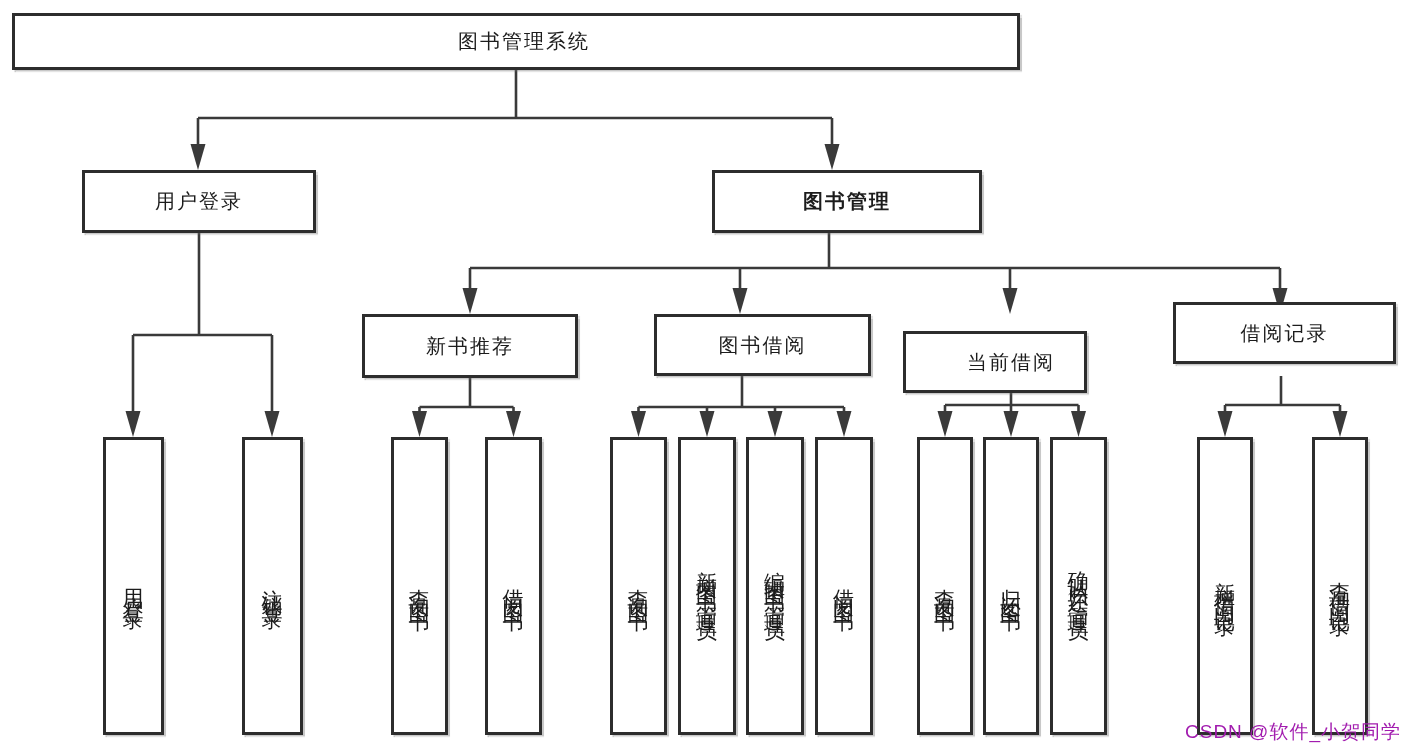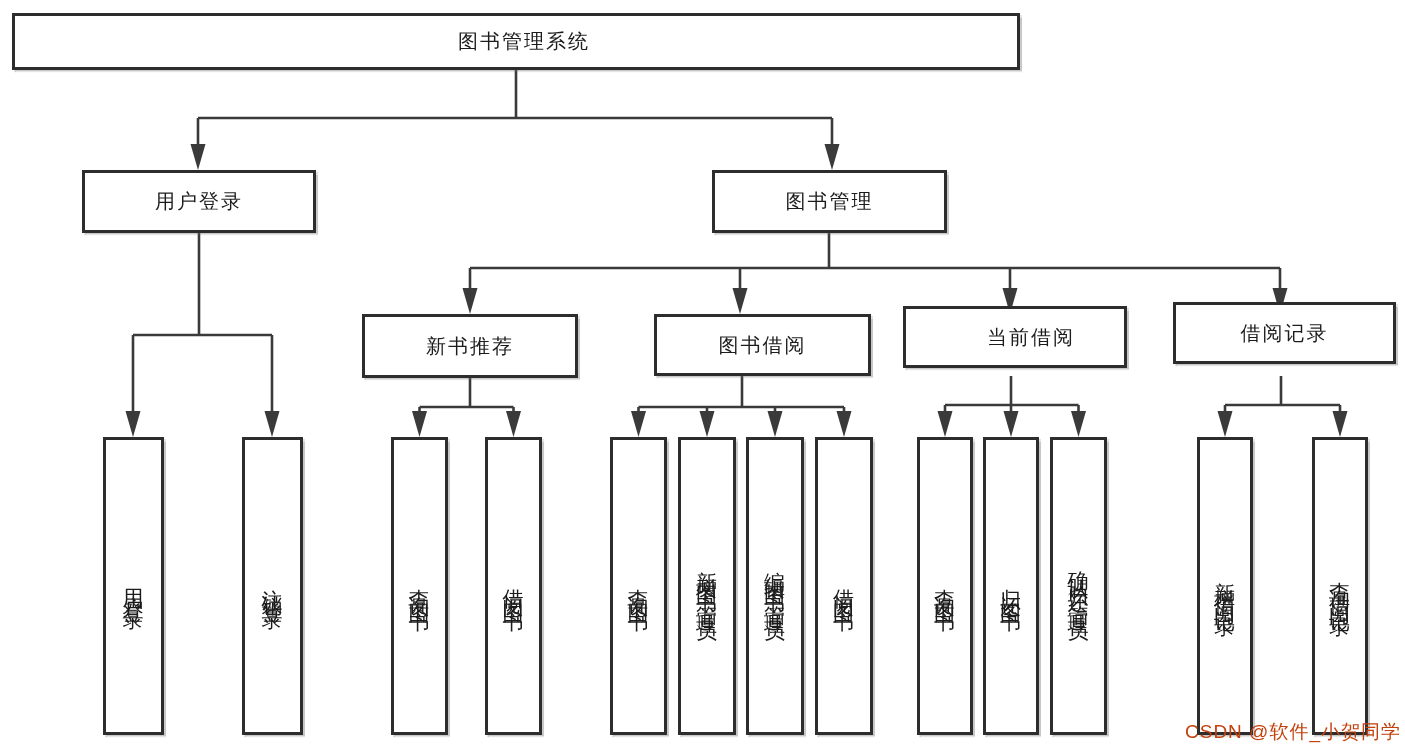--- a/index.html
+++ b/index.html
@@ -12,21 +12,21 @@
     display:flex;align-items:center;justify-content:center;
     color:#1c1c1c;font-size:20px;letter-spacing:2px;
     box-shadow:1.5px 2px 1px rgba(110,110,110,0.38);
   }
   .leaf{
     writing-mode:vertical-rl;text-orientation:mixed;
     font-size:21px;letter-spacing:0.34em;line-height:1;
     padding:6px 0;
   }
   .watermark{
-    position:absolute;z-index:3;color:#c2410c;font-size:19px;
+    position:absolute;z-index:3;color:#a21caf;font-size:19px;
     letter-spacing:1px;white-space:nowrap;
   }
 </style>
 </head>
 <body>
 
 <div class="canvas">
 
   <svg class="wires" width="1405" height="747" viewBox="0 0 1405 747">
     <g stroke="#3a3a3a" stroke-width="2.6" fill="none">
@@ -64,25 +64,25 @@
       <polygon points="1003.5,411 1018.5,411 1011,437"></polygon>
       <polygon points="1071,411 1086,411 1078.5,437"></polygon>
       <polygon points="1217.5,411 1232.5,411 1225,437"></polygon>
       <polygon points="1332.5,411 1347.5,411 1340,437"></polygon>
     </g>
   </svg>
 
   <div class="box" style="left:12px;top:13px;width:1008px;height:57px;padding-left:16px;">图书管理系统</div>
 
   <div class="box" style="left:82px;top:170px;width:234px;height:63px;">用户登录</div>
-  <div class="box" style="left:712px;top:170px;width:235px;height:63px;">图书管理</div>
+  <div class="box" style="left:712px;top:170px;width:270px;height:63px;font-weight:bold;">图书管理</div>
 
   <div class="box" style="left:362px;top:314px;width:216px;height:64px;">新书推荐</div>
   <div class="box" style="left:634px;top:314px;width:217px;height:62px;margin-left:20px;">图书借阅</div>
-  <div class="box" style="left:903px;top:306px;width:224px;height:62px;padding-left:32px;">当前借阅</div>
+  <div class="box" style="left:903px;top:331px;width:184px;height:62px;padding-left:32px;">当前借阅</div>
   <div class="box" style="left:1173px;top:302px;width:223px;height:62px;text-align:center;">借阅记录</div>
 
   <div class="box leaf" style="left:103px;top:437px;width:61px;height:298px;">用户登录</div>
   <div class="box leaf" style="left:242px;top:437px;width:61px;height:298px;">注销登录</div>
 
   <div class="box leaf" style="left:391px;top:437px;width:57px;height:298px;">查询图书</div>
   <div class="box leaf" style="left:485px;top:437px;width:57px;height:298px;">借阅图书</div>
 
   <div class="box leaf" style="left:610px;top:437px;width:57px;height:298px;">查询图书</div>
   <div class="box leaf" style="left:678px;top:437px;width:58px;height:298px;">新增图书（管理员）</div>

